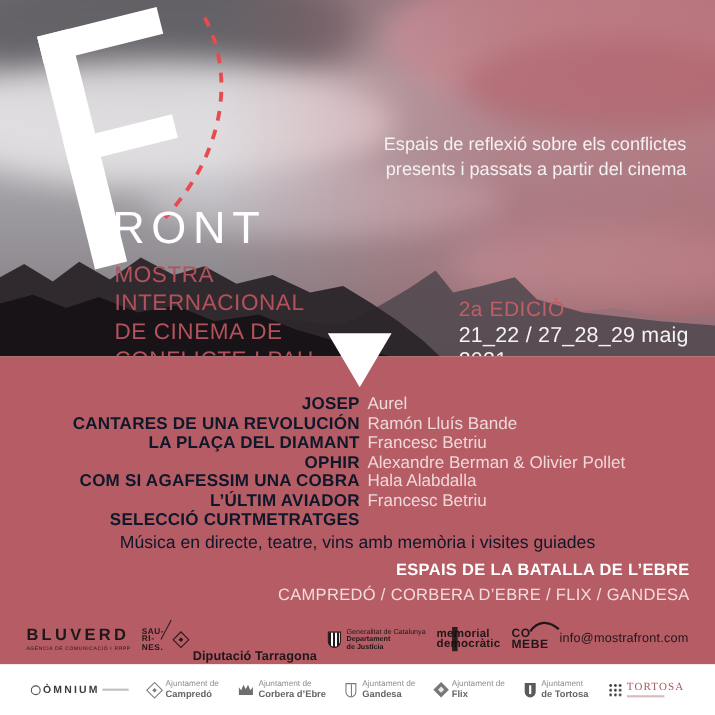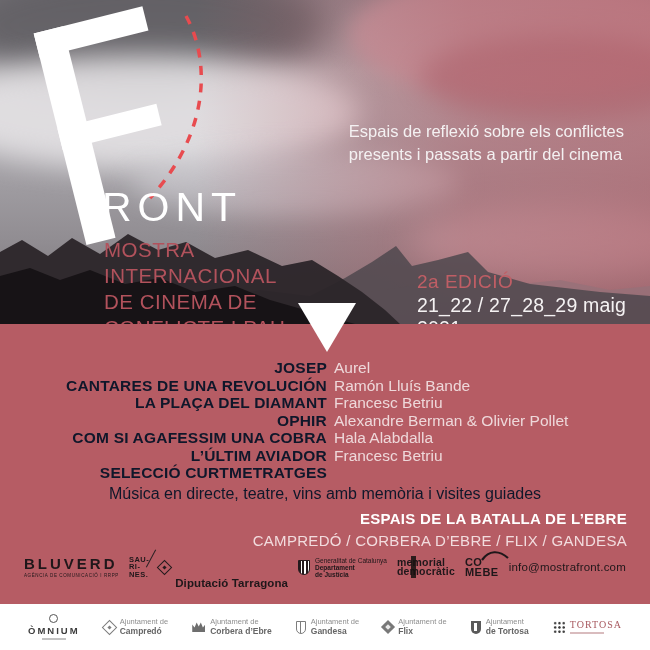--- a/index.html
+++ b/index.html
@@ -22,41 +22,41 @@
   .mountains { position:absolute; left:0; top:0; }
 
   
   .brandF { position:absolute; left:10px; top:6px; }
   .arc-svg { position:absolute; left:0; top:0; }
 
   .ront { position:absolute; left:102px; top:187px; color:#fff; font-size:41px; font-weight:400;
     letter-spacing:6px; line-height:1; }
   .subtitle { position:absolute; left:104px; top:237px; color:#b2525c; font-size:20.5px;
     font-weight:400; line-height:26px; letter-spacing:.5px; }
-  .tagline { position:absolute; right:26px; top:120px; text-align:left; color:#f4f1f2;
+  .tagline { position:absolute; right:26px; top:120px; text-align:right; color:#f4f1f2;
     font-size:16.5px; line-height:23px; }
   .edition { position:absolute; left:417px; top:271px; color:#c05e65; font-size:19px; letter-spacing:.5px; }
   .dates { position:absolute; left:417px; top:294px; color:#f5f2f3; font-size:19.5px; letter-spacing:.2px; }
 
   .triangle { position:absolute; left:298px; top:303px; width:0; height:0; z-index:5;
     border-left:29px solid transparent; border-right:29px solid transparent; border-top:49px solid #fff; }
 
   
   .band { position:absolute; left:0; top:324px; width:650px; height:280px; background:#b65c64; }
   .films { padding-top:36px; }
   .film-row { display:flex; align-items:baseline; margin-bottom:2px; font-size:15.5px; line-height:15.5px; }
   .film-title { width:327px; text-align:right; font-weight:bold; color:#0f172a; letter-spacing:.2px; }
   .film-dir { margin-left:7px; color:#eed8da; font-weight:400; }
   .extras { text-align:center; color:#0f172a; font-size:16px; margin-top:3px; line-height:20px; }
   .venues { text-align:right; padding-right:23px; margin-top:4px; }
   .venues-title { color:#fff; font-weight:bold; font-size:15px; letter-spacing:.3px; line-height:22px; }
   .venues-list { color:#f2dcde; font-size:15px; letter-spacing:.3px; margin-top:2px; }
 
   
-  .sponsors { position:absolute; left:0; bottom:17px; width:650px; height:40px; display:flex;
+  .sponsors { position:absolute; left:0; bottom:3px; width:650px; height:40px; display:flex;
     align-items:center; justify-content:space-between; padding:0 24px; color:#1f171a; }
   .sp { display:flex; align-items:center; }
   .bluverd { flex-direction:column; align-items:flex-start; }
   .bluverd-name { font-size:15px; font-weight:bold; letter-spacing:3px; line-height:15px; }
   .bluverd-sub { font-size:4.5px; letter-spacing:.6px; margin-top:1.5px; }
   .saurines { flex-direction:column; align-items:flex-start; position:relative; }
   .saurines div { font-family:Liberation Sans, sans-serif; font-weight:bold; font-size:7.5px; line-height:7.5px; letter-spacing:.5px; }
   .saurines-line { position:absolute; right:-12px; top:2px; width:20px; height:1px; background:#2a2124; transform:rotate(-62deg); }
   .dipu { gap:5px; }
   .icon-diamond-o { position:relative; width:11px; height:11px; border:1.6px solid #241a1d; transform:rotate(45deg); flex:0 0 auto; }
@@ -72,21 +72,21 @@
   .memorial::after { content:""; position:absolute; left:14px; top:-2px; width:5px; height:22px; background:#14100f; opacity:.85; }
   .comebe { flex-direction:column; align-items:flex-start; position:relative; }
   .comebe div { font-weight:bold; font-size:11px; line-height:10px; letter-spacing:.5px; }
   .comebe svg { position:absolute; left:16px; top:-9px; }
   .email { font-size:11.5px; letter-spacing:.2px; }
 
   
   .footer { position:absolute; left:0; top:604px; width:650px; height:46px; background:#fff;
     display:flex; align-items:center; justify-content:space-between; padding:0 28px; }
   .lg { display:flex; align-items:center; gap:5px; }
-  .lg-col { flex-direction:column; gap:2px; }
+  .lg-col { flex-direction:row; gap:2px; }
   .lg-text .top { font-size:7.5px; color:#8e8e8e; line-height:8.5px; }
   .lg-text .name { font-size:8.5px; color:#666; font-weight:bold; line-height:9.5px; }
   .omnium-ring { width:9px; height:9px; border:1.6px solid #555; border-radius:50%; }
   .omnium-name { font-size:9.5px; font-weight:bold; color:#3c3c3c; letter-spacing:2px; }
   .omnium-bar { width:24px; height:1.5px; background:#c3c3c3; }
   .icon-d2 { position:relative; width:11px; height:11px; border:1.2px solid #7d7d7d; transform:rotate(45deg); flex:0 0 auto; }
   .icon-d2::after { content:""; position:absolute; left:3px; top:3px; width:2.6px; height:2.6px; background:#7d7d7d; }
   .icon-crown { width:13px; height:10px; background:#6e6e6e; flex:0 0 auto;
     clip-path:polygon(0 100%,0 25%,18% 55%,34% 5%,50% 45%,66% 5%,82% 55%,100% 25%,100% 100%); }
   .icon-shield { width:10px; height:13px; border:1.3px solid #7d7d7d; border-radius:0 0 5px 5px; position:relative; flex:0 0 auto; }

